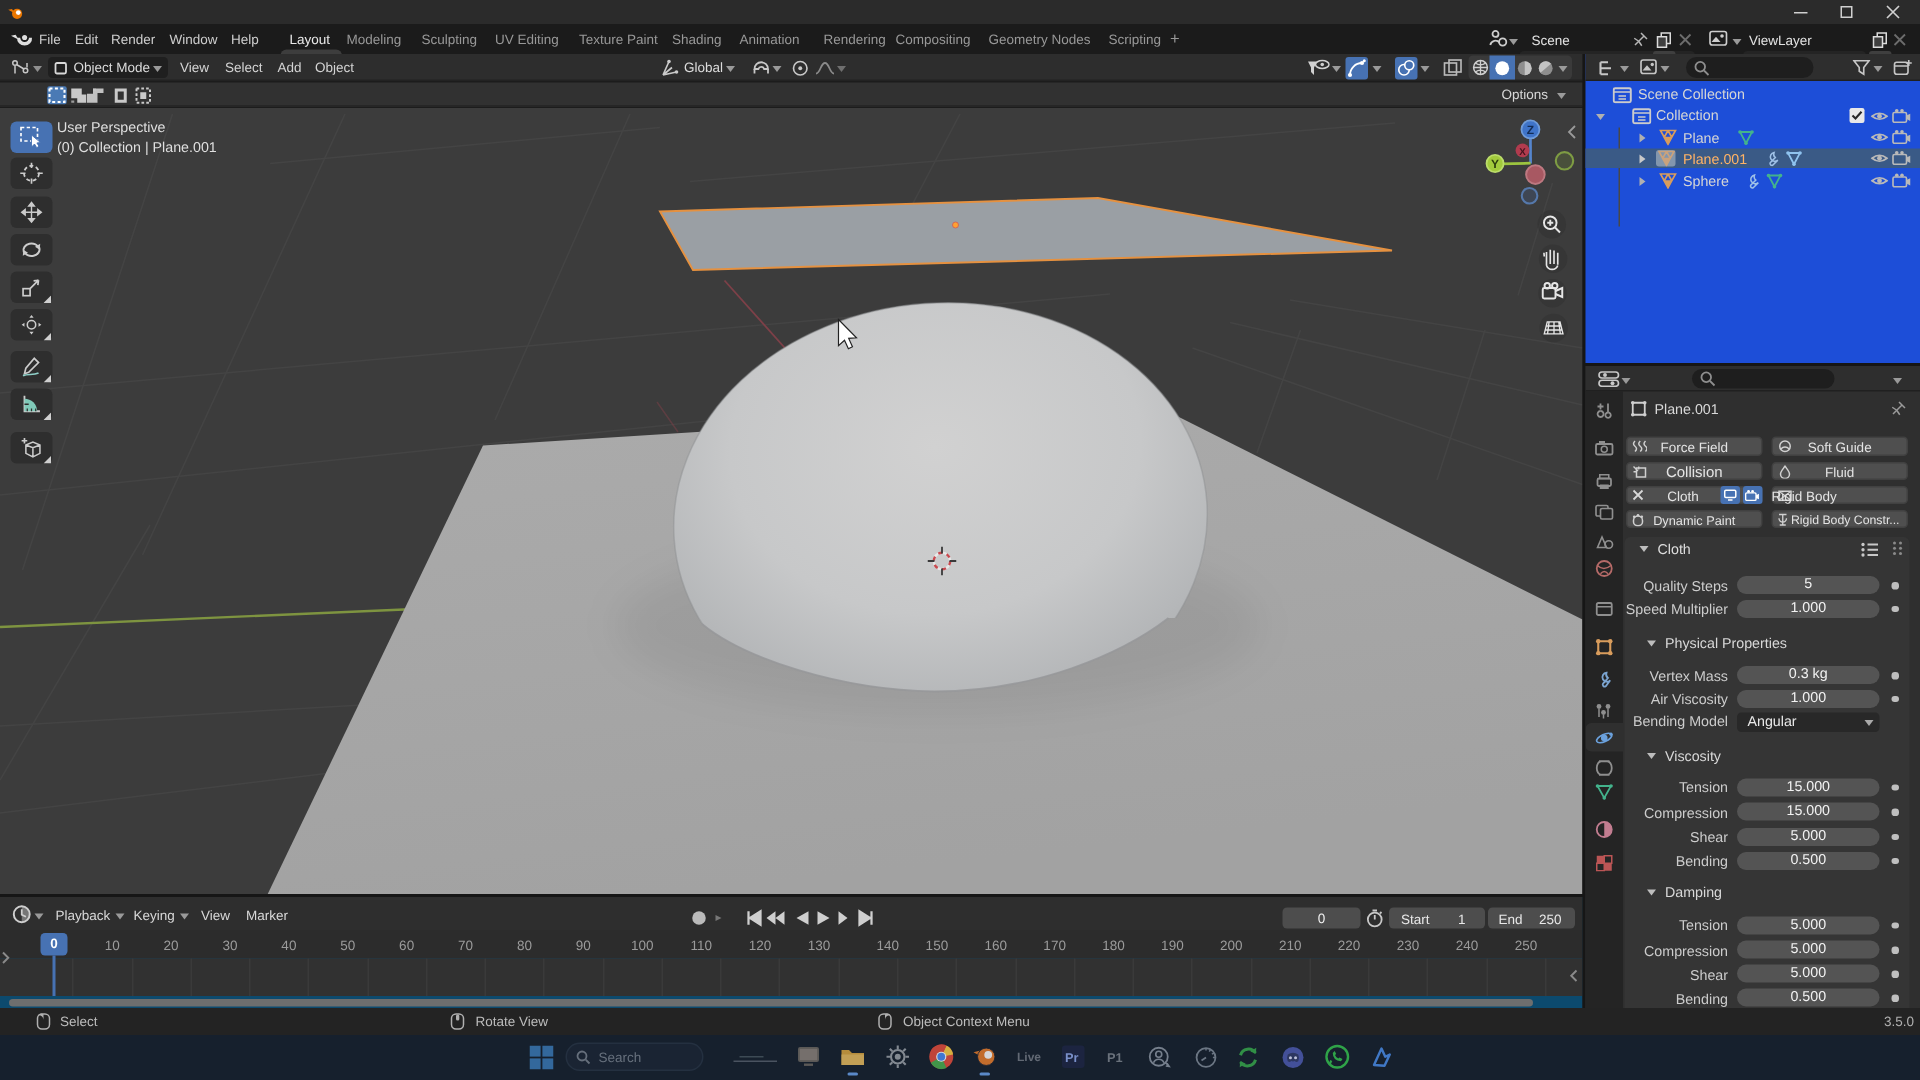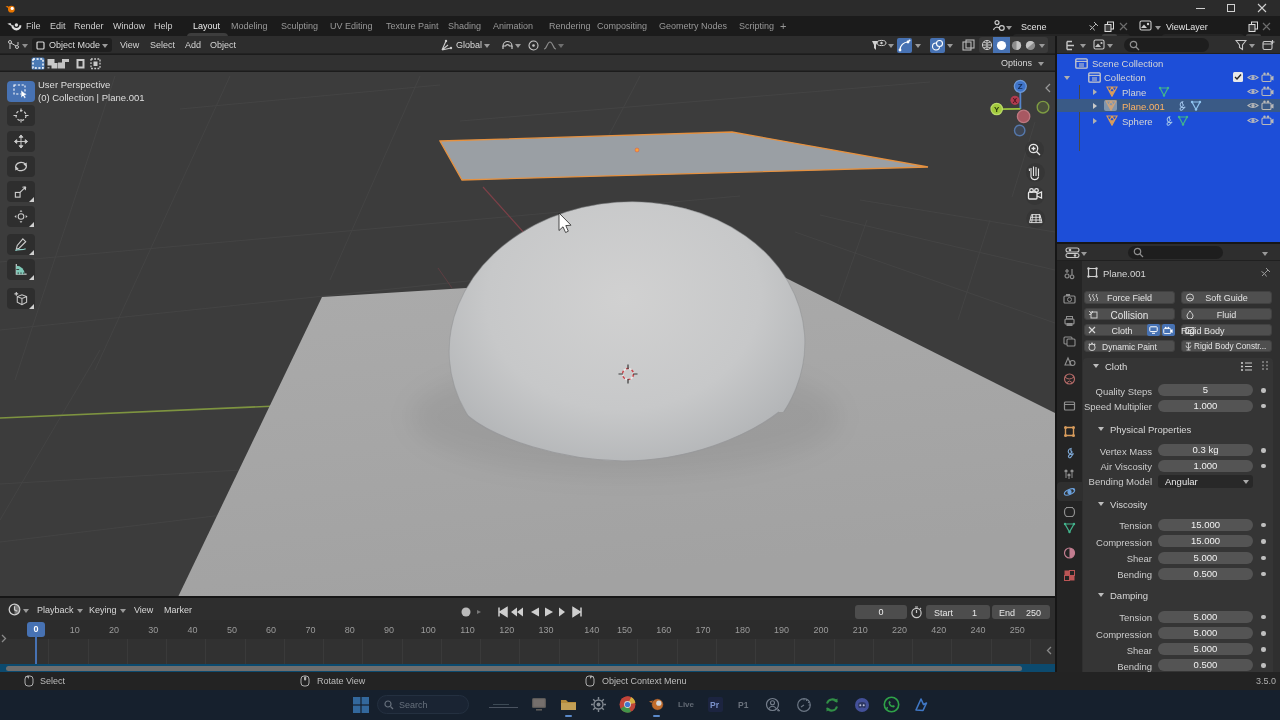--- a/index.html
+++ b/index.html
@@ -418,21 +418,21 @@
       <div class="abs txt" style="left:532.0px;top:27px;width:28px;text-align:center;color:#9b9b9b">130</div>
       <div class="abs txt" style="left:571.3px;top:27px;width:28px;text-align:right;color:#9b9b9b">140</div>
       <div class="abs txt" style="left:610.6px;top:27px;width:28px;text-align:center;color:#9b9b9b">150</div>
       <div class="abs txt" style="left:649.8px;top:27px;width:28px;text-align:center;color:#9b9b9b">160</div>
       <div class="abs txt" style="left:689.1px;top:27px;width:28px;text-align:center;color:#9b9b9b">170</div>
       <div class="abs txt" style="left:728.4px;top:27px;width:28px;text-align:center;color:#9b9b9b">180</div>
       <div class="abs txt" style="left:767.6px;top:27px;width:28px;text-align:center;color:#9b9b9b">190</div>
       <div class="abs txt" style="left:806.9px;top:27px;width:28px;text-align:center;color:#9b9b9b">200</div>
       <div class="abs txt" style="left:846.2px;top:27px;width:28px;text-align:center;color:#9b9b9b">210</div>
       <div class="abs txt" style="left:885.4px;top:27px;width:28px;text-align:center;color:#9b9b9b">220</div>
-      <div class="abs txt" style="left:924.7px;top:27px;width:28px;text-align:center;color:#9b9b9b">420</div>
+      <div class="abs txt" style="left:924.7px;top:27px;width:28px;text-align:center;color:#9b9b9b">230</div>
       <div class="abs txt" style="left:964.0px;top:27px;width:28px;text-align:center;color:#9b9b9b">240</div>
       <div class="abs txt" style="left:1003.3px;top:27px;width:28px;text-align:center;color:#9b9b9b">250</div>
     </div>
 
   <div class="abs" style="left:0;top:41px;width:1055px;height:25px;background:#313131"></div>
   <div id="cols">
       <div class="abs" style="left:48.2px;top:41px;width:1px;height:25px;background:#3a3a3a"></div>
       <div class="abs" style="left:87.5px;top:41px;width:1px;height:25px;background:#3a3a3a"></div>
       <div class="abs" style="left:126.7px;top:41px;width:1px;height:25px;background:#3a3a3a"></div>
       <div class="abs" style="left:166.0px;top:41px;width:1px;height:25px;background:#3a3a3a"></div>

